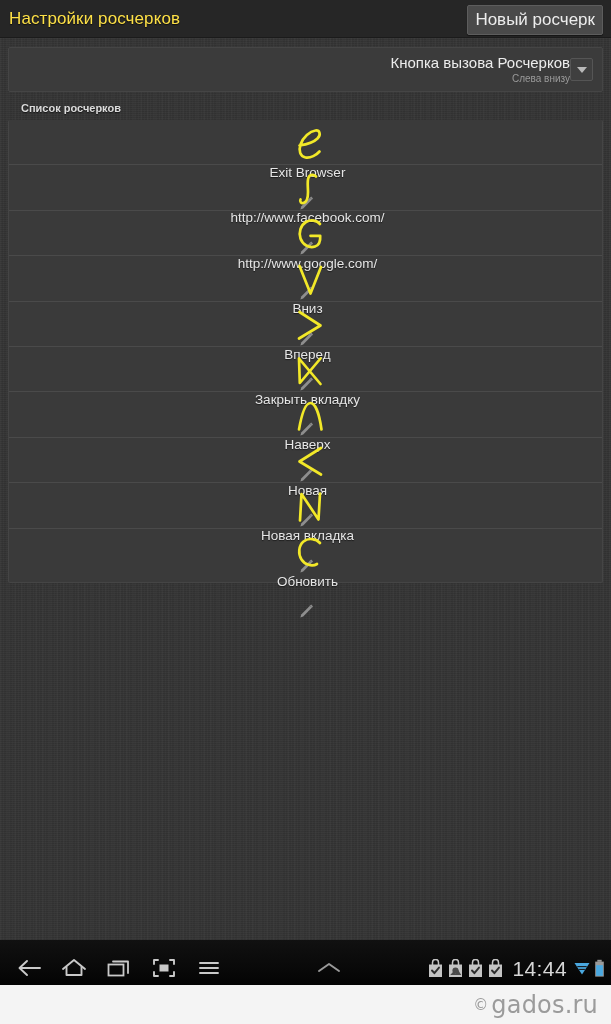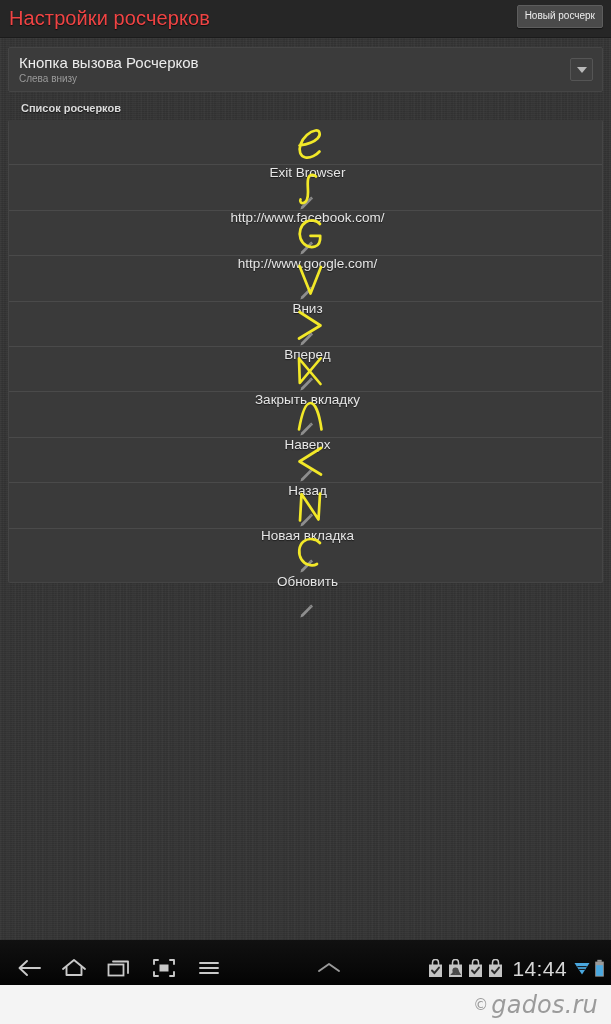--- a/index.html
+++ b/index.html
@@ -26,43 +26,43 @@
   }
 
   
   .titlebar{
     position:absolute;left:0;top:0;width:611px;height:37px;
     background:#262626;
     border-bottom:1px solid #1b1b1b;
     display:flex;align-items:center;
   }
   .title-text{
-    color:#ef4444;font-size:20px;letter-spacing:.1px;
+    color:#fde047;font-size:17px;letter-spacing:.1px;
     margin-left:9px;font-weight:400;
     text-shadow:0 1px 1px rgba(0,0,0,.7);
   }
   .new-btn{
     position:absolute;right:8px;top:5px;
     background:#4a4a4a;
     border:1px solid #5d5d5d;
     border-radius:2px;
-    color:#ededed;font-size:10px;
+    color:#ededed;font-size:17px;
     padding:5px 7px 6px 7px;
     line-height:1;
     box-shadow:0 1px 1px rgba(0,0,0,.45);
   }
 
   
   .pref-card{
     position:absolute;left:8px;top:47px;width:595px;height:45px;
     background:#3b3b3b;
     border:1px solid #454545;
     border-radius:2px;
     box-sizing:border-box;
-    display:flex;align-items:center;
+    display:flex;align-items:center;text-align:right;
   }
   .pref-texts{margin-left:10px;flex:1;}
   .pref-title{color:#ededed;font-size:15px;line-height:17px;}
   .pref-sub{color:#9a9a9a;font-size:10px;line-height:13px;margin-top:1px;}
   .pref-arrow{
     width:21px;height:21px;margin-right:9px;
     border:1px solid #555;border-radius:2px;
     background:#3f3f3f;
     display:flex;align-items:center;justify-content:center;
   }
@@ -141,21 +141,20 @@
   
   .watermark-strip{
     position:absolute;left:0;top:985px;width:611px;height:39px;
     background:#f4f4f4;
     display:flex;align-items:center;justify-content:flex-end;
   }
   .watermark{
     color:#9b9b9b;font-size:24px;margin-right:13px;
     letter-spacing:.2px;line-height:1;
     font-family:"DejaVu Sans",sans-serif;
-    font-style:italic;
   }
   .watermark .c{font-size:15px;vertical-align:3px;margin-right:3px;}
 </style>
 </head>
 <body>
 
 <div class="screen">
 
   <div class="app-bg"></div>
 
@@ -292,21 +291,21 @@
         </div>
       </div>
       <div class="row">
         <div class="glyph">
           <svg width="40" height="44" viewBox="0 0 40 44">
             <g stroke="#f2e828" stroke-width="2.7" stroke-linecap="round" stroke-linejoin="round">
               <path d="M31 10 L9.5 23.5 L31 36.5" fill="none"></path>
             </g>
           </svg>
         </div>
-        <div class="row-label">Назад</div>
+        <div class="row-label">Новая</div>
         <div class="edit-icon">
           <svg width="20" height="20" viewBox="0 0 20 20">
             <path d="M15.2 3.6 L17.0 5.4 L7.2 15.6 L4.4 16.6 L5.2 13.6 Z" fill="#8e8e8e"></path>
             <path d="M14.0 4.8 L15.8 6.6" stroke="#6e6e6e" stroke-width="0.9"></path>
           </svg>
         </div>
       </div>
       <div class="row">
         <div class="glyph">
           <svg width="40" height="44" viewBox="0 0 40 44">

